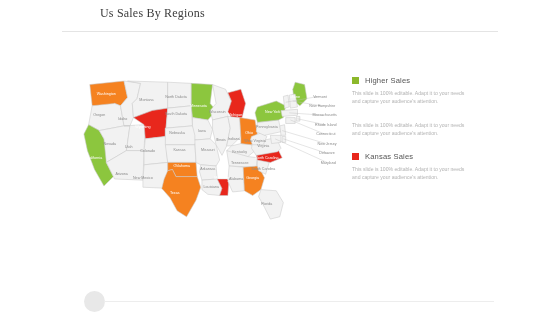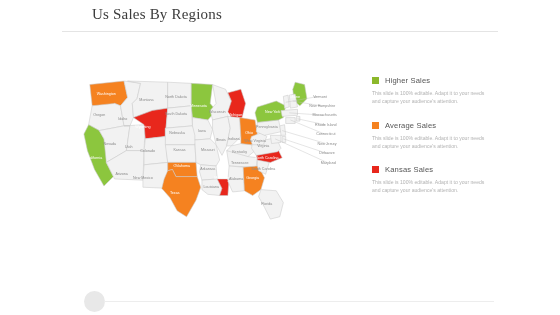--- a/index.html
+++ b/index.html
@@ -8,23 +8,23 @@
     background:#ffffff;
     font-family:"Liberation Sans", sans-serif;
     overflow:hidden;
     position:relative;
   }
   .slide{position:absolute;inset:0;background:#fff;}
 
   
   .title{
     position:absolute;
-    left:92px;top:6px;
+    left:100px;top:6px;
     font-family:"Liberation Serif", serif;
-    font-size:15px;
+    font-size:12px;
     color:#3c3c3c;
     letter-spacing:.2px;
     white-space:nowrap;
   }
   .header-rule{
     position:absolute;
     left:62px;top:31px;
     width:436px;height:1px;
     background:#e4e4e4;
   }
@@ -43,21 +43,21 @@
     fill:#8a8a8a;
     text-anchor:middle;
     pointer-events:none;
   }
   .lbl-on{fill:#ffffff;}
   .lead{stroke:#bdbdbd;stroke-width:.4;fill:none;vector-effect:non-scaling-stroke;}
 
   
   .legend{
     position:absolute;
-    left:372px;top:76px;
+    left:352px;top:76px;
     width:150px;
   }
   .leg-item{margin-bottom:15px;}
   .leg-head{display:flex;align-items:center;gap:6px;margin-bottom:4px;}
   .sw{width:7px;height:7px;flex:0 0 7px;display:block;}
   .leg-title{
     font-size:7.6px;
     color:#555555;
     letter-spacing:.15px;
     white-space:nowrap;
@@ -212,24 +212,20 @@
 
     <div class="leg-item">
       <div class="leg-head">
         <span class="sw" style="background: rgb(140, 184, 43);"></span>
         <span class="leg-title">Higher Sales</span>
       </div>
       <div class="leg-body">This slide is 100% editable. Adapt it to your needs and capture your audience's attention.</div>
     </div>
 
     <div class="leg-item">
-      <div class="leg-head">
-        <span class="sw" style="background: rgb(245, 130, 32);"></span>
-        <span class="leg-title">Average Sales</span>
-      </div>
       <div class="leg-body">This slide is 100% editable. Adapt it to your needs and capture your audience's attention.</div>
     </div>
 
     <div class="leg-item">
       <div class="leg-head">
         <span class="sw" style="background: rgb(232, 39, 28);"></span>
         <span class="leg-title">Kansas Sales</span>
       </div>
       <div class="leg-body">This slide is 100% editable. Adapt it to your needs and capture your audience's attention.</div>
     </div>

